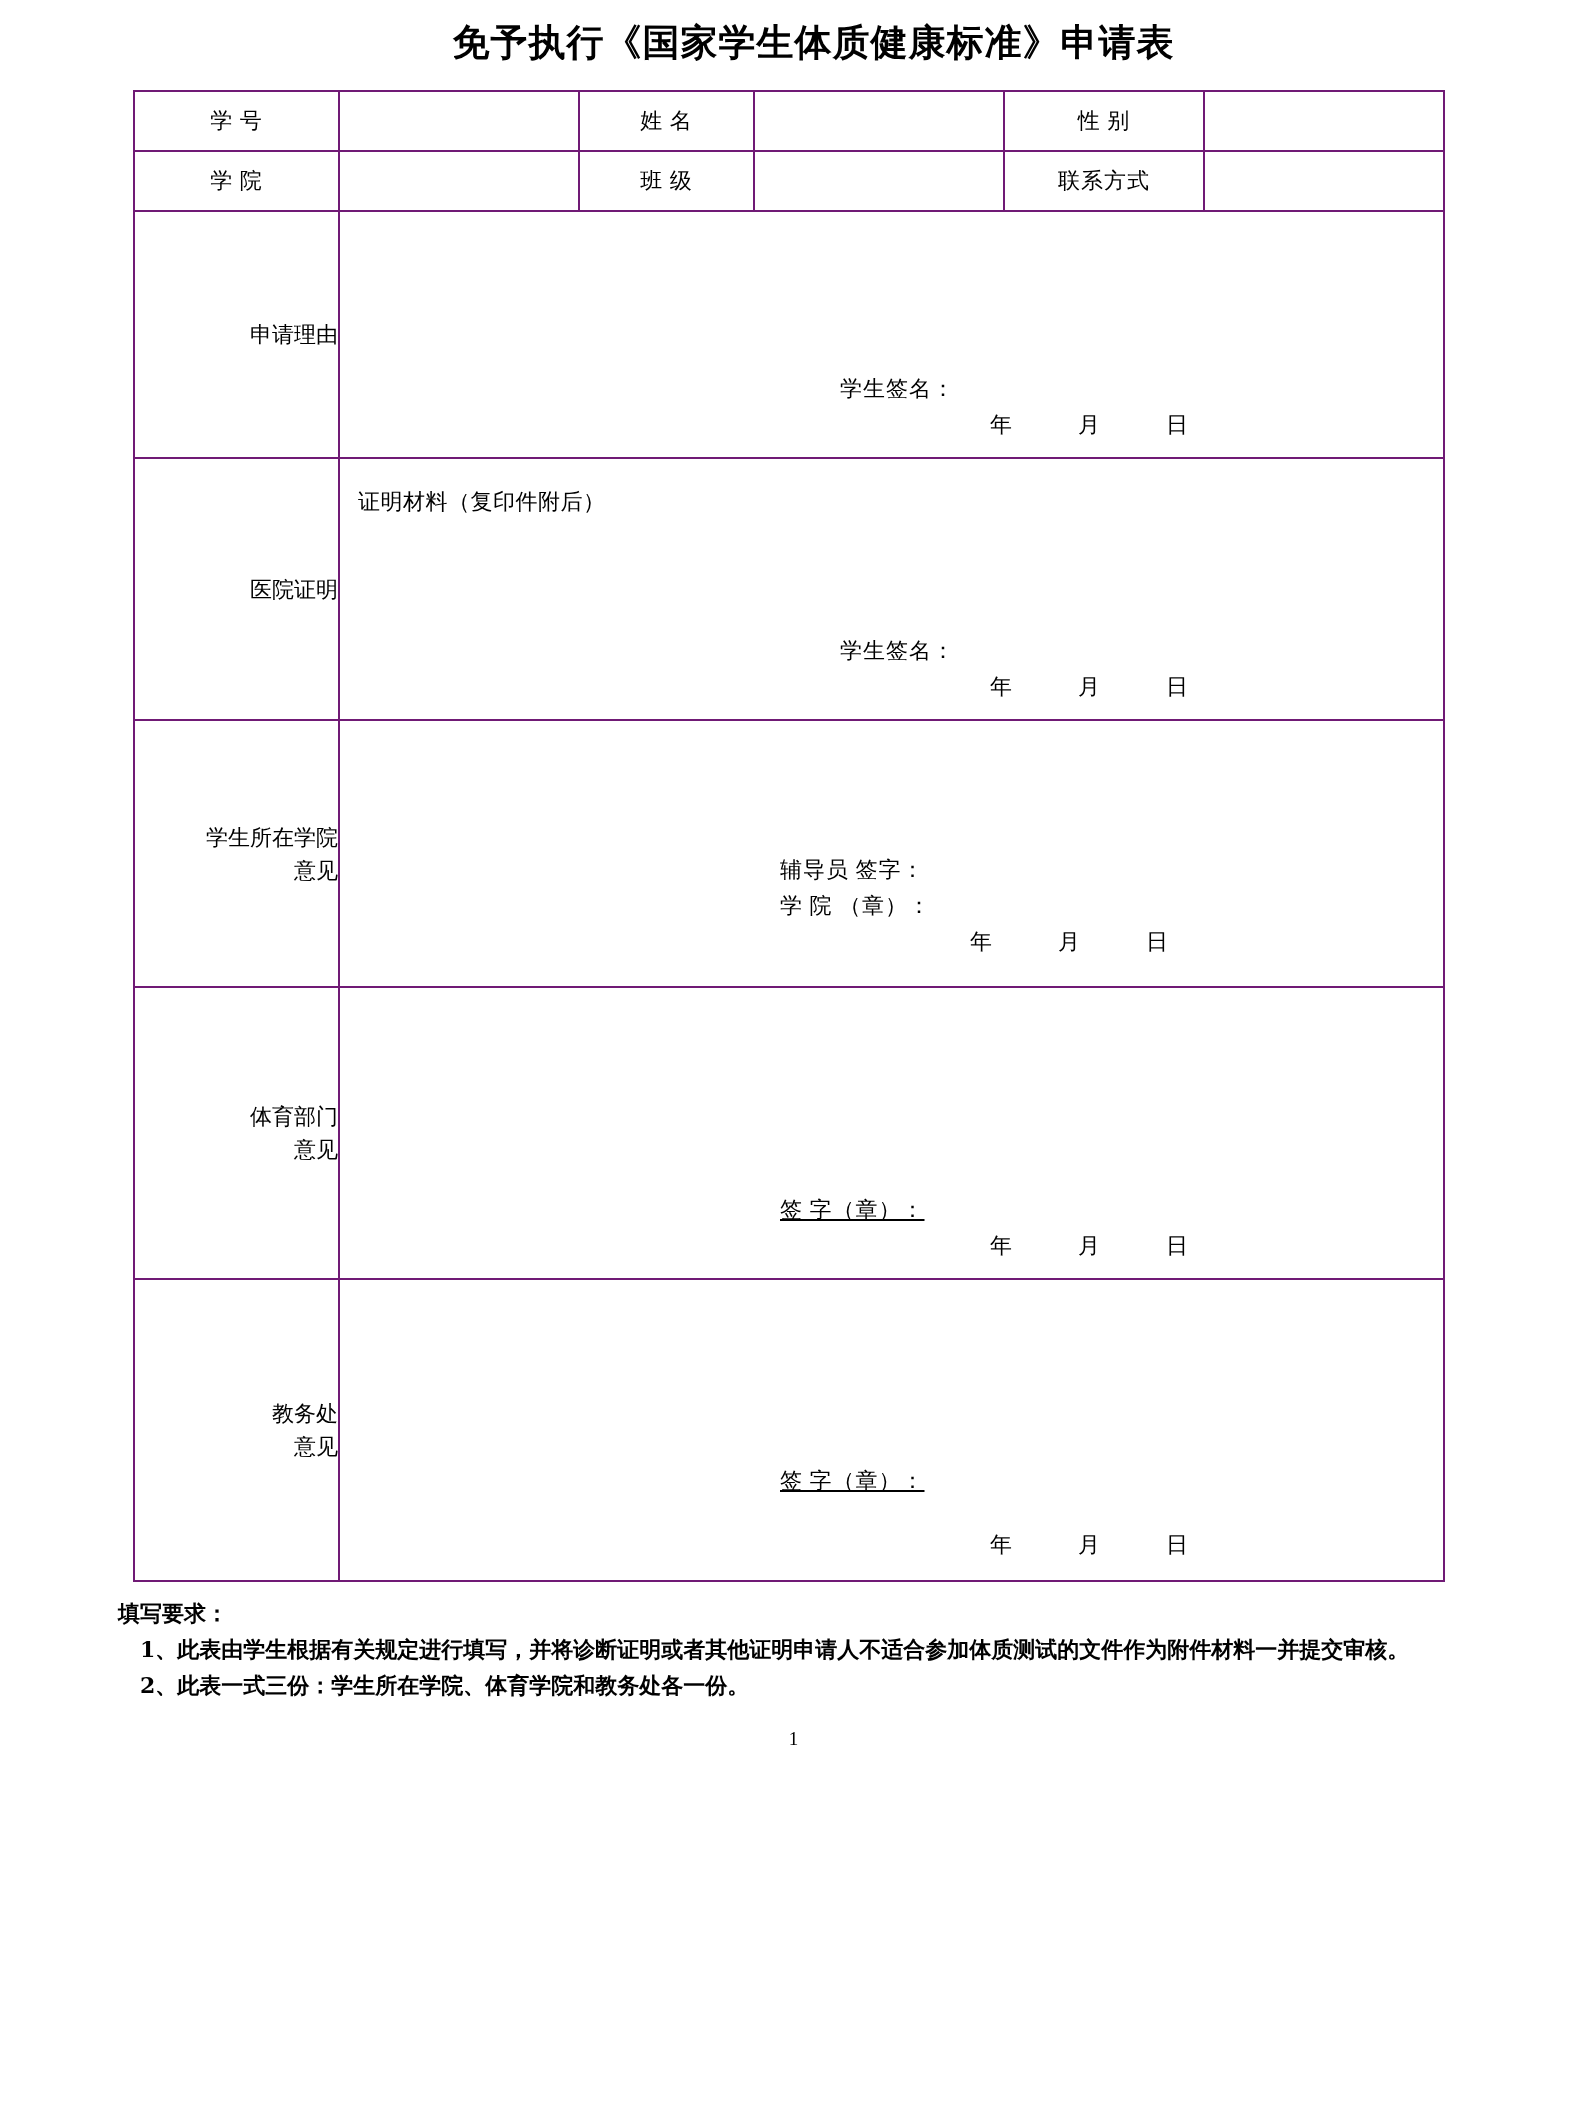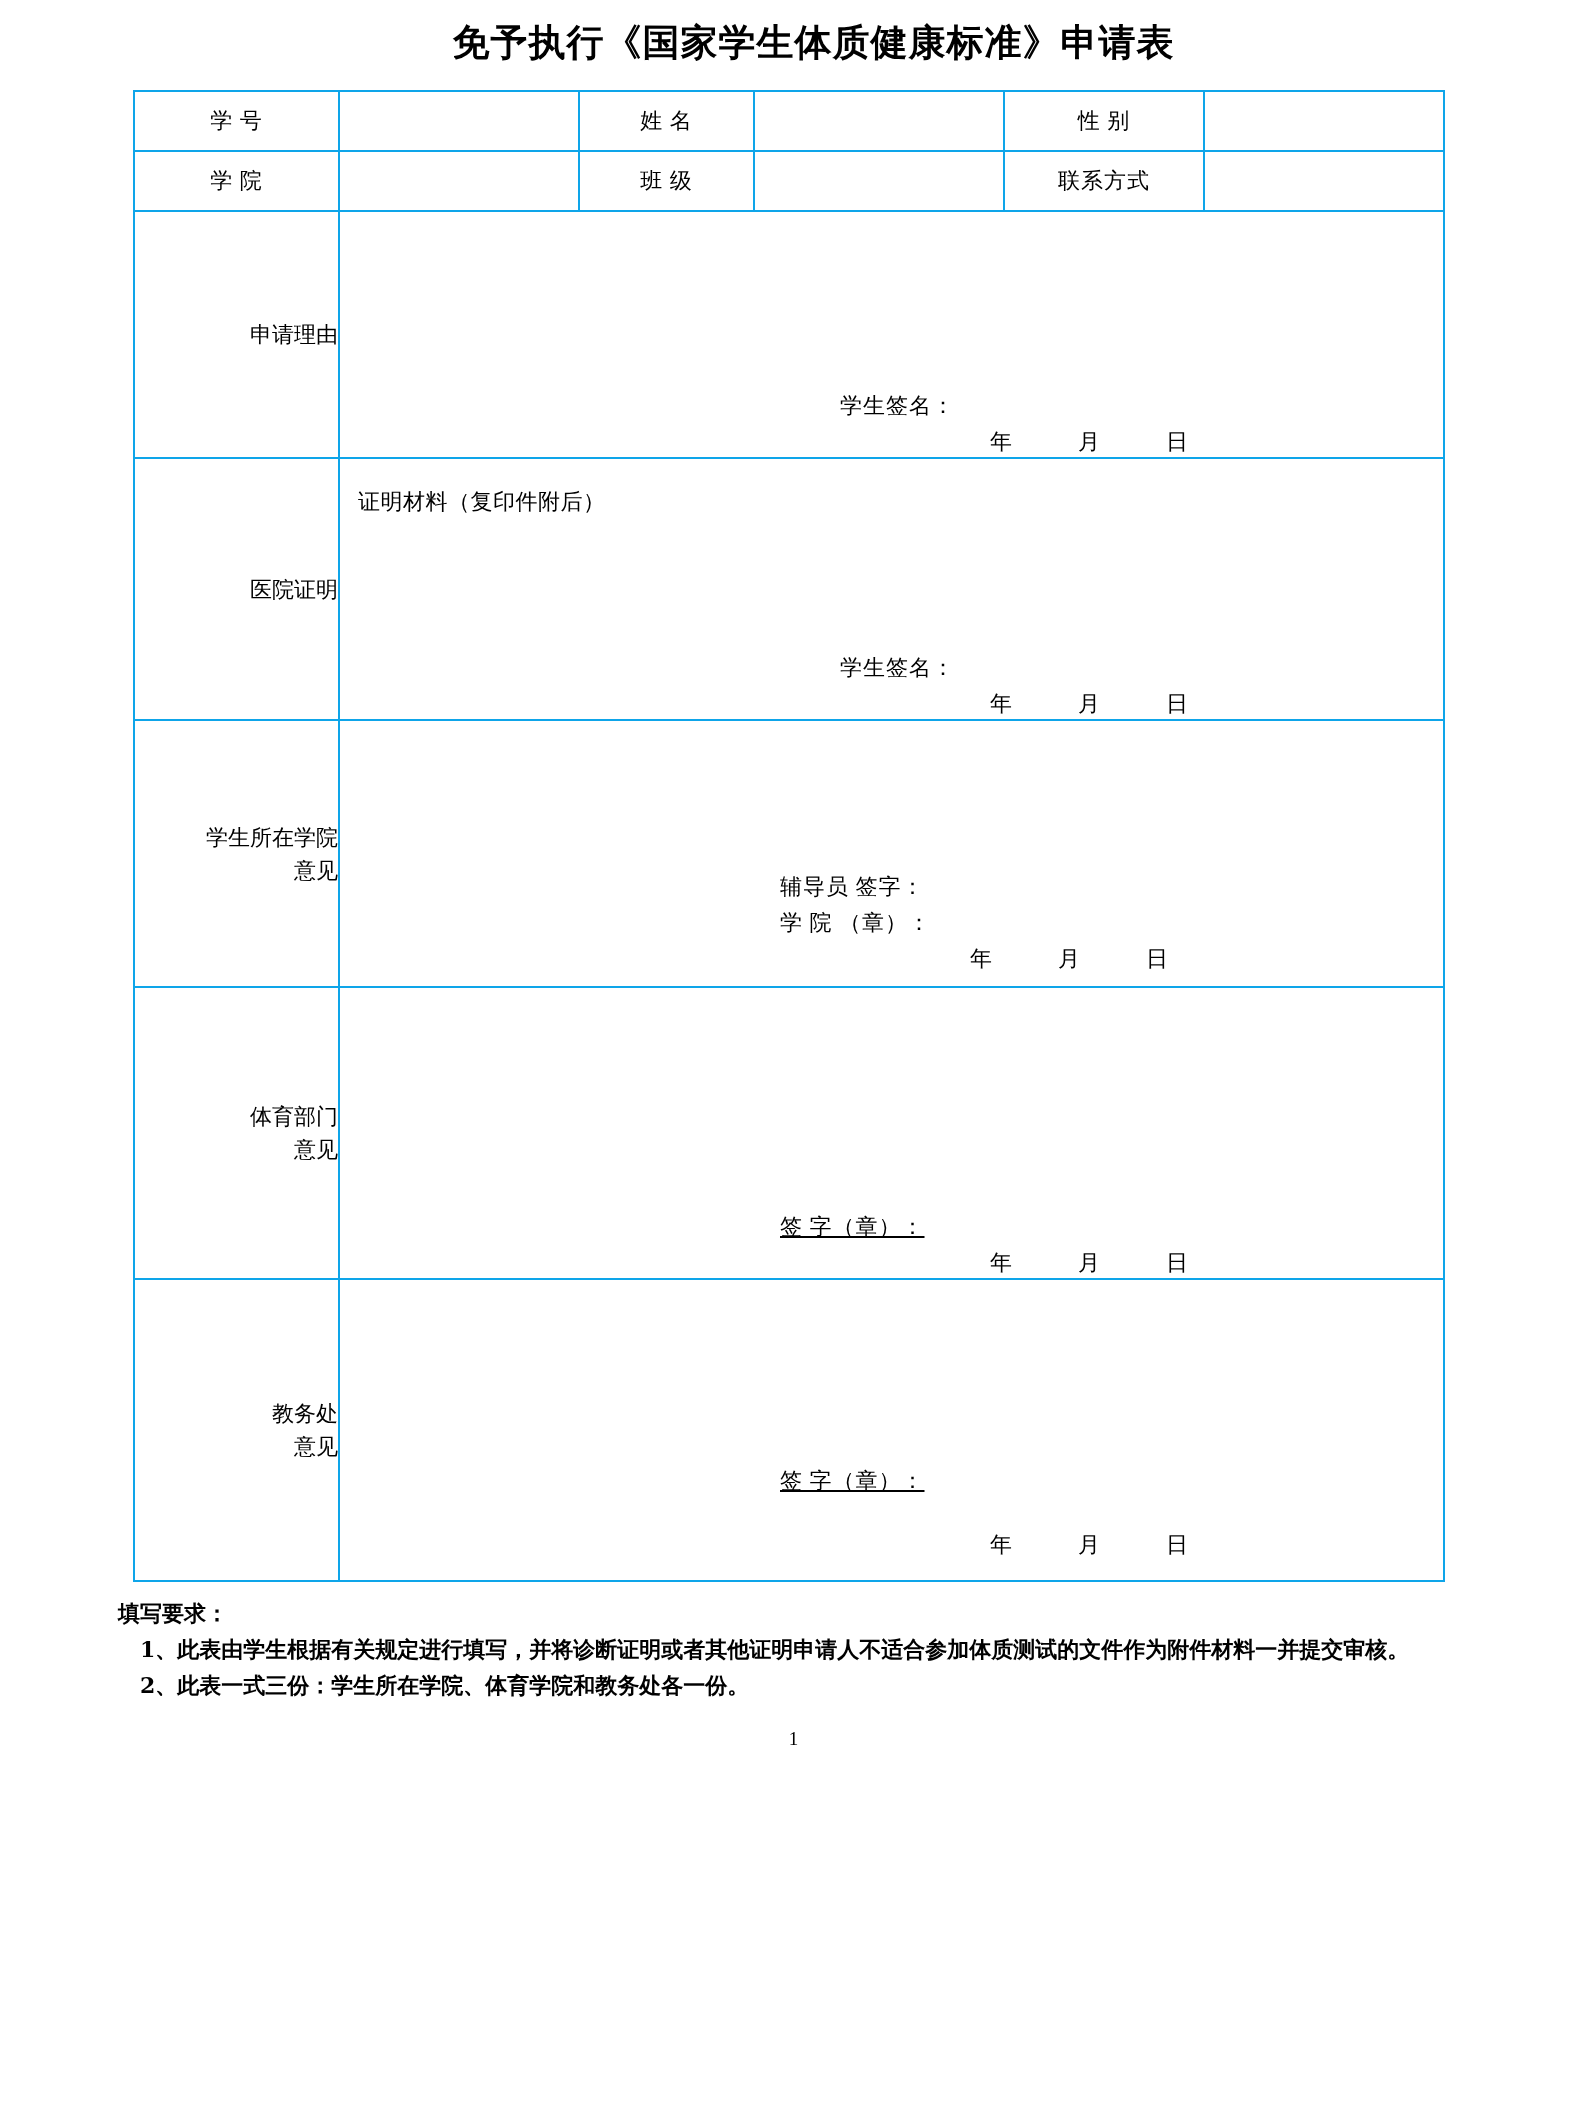--- a/index.html
+++ b/index.html
@@ -31,21 +31,21 @@
     font-family: Liberation Sans, sans-serif;
   }
   table.form {
     border-collapse: collapse;
     table-layout: fixed;
     margin: 22px 0 0 133px;
     width: 1310px;
     font-size: 21px;
   }
   table.form td {
-    border: 2px solid #0ea5e9;
+    border: 2px solid #701a75;
     padding: 0;
     vertical-align: middle;
   }
   .label-cell {
     text-align: center;
     font-size: 22px;
     letter-spacing: 1px;
     height: 58px;
   }
   .blank-cell { background: #ffffff; }
@@ -72,21 +72,21 @@
     padding: 28px 0 0 18px;
     letter-spacing: 0.5px;
   }
   .sig-line {
     font-size: 22px;
     letter-spacing: 1px;
     white-space: pre;
   }
   .sig-block {
     position: absolute;
-    bottom: 0;
+    bottom: 17px;
     left: 0;
     width: 100%;
   }
   .sig-row-a {
     padding-left: 500px;
   }
   .sig-row-b {
     padding-left: 440px;
   }
   .sig-row-c {

